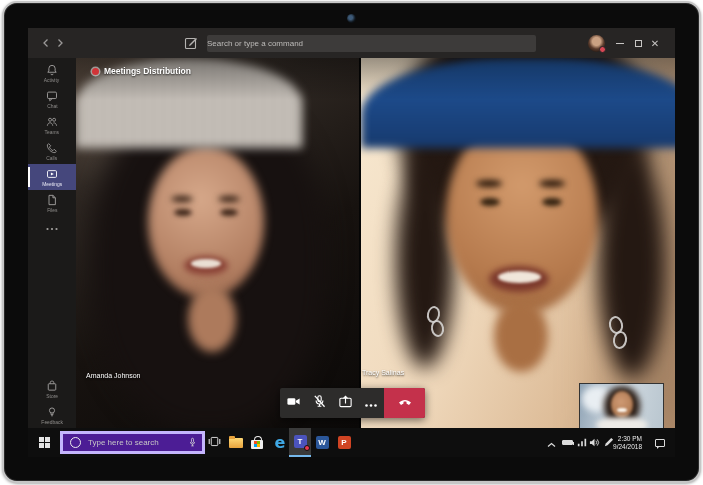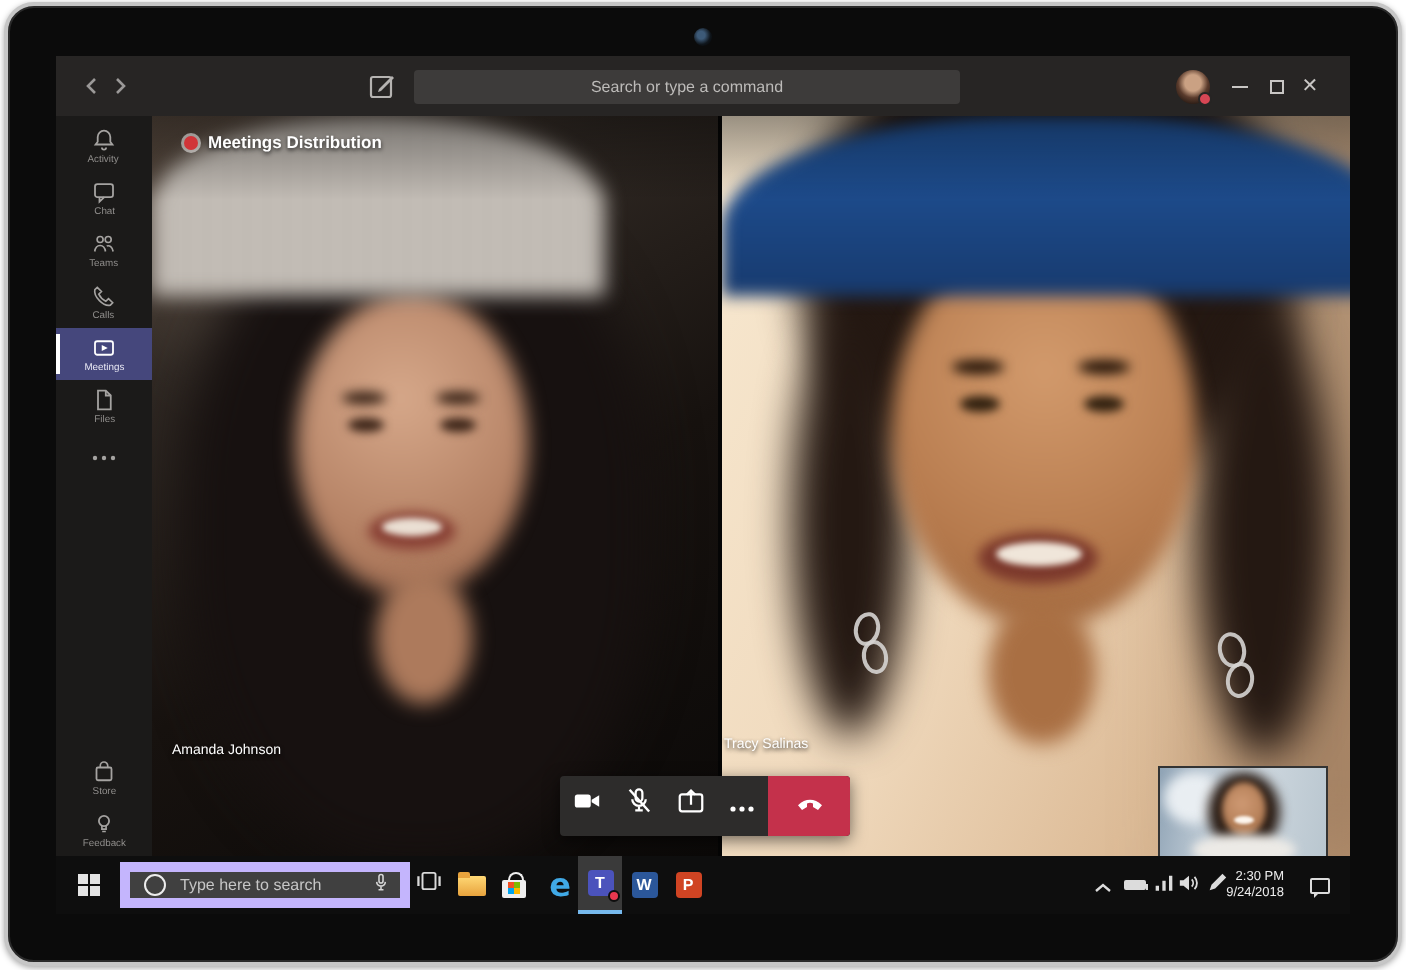--- a/index.html
+++ b/index.html
@@ -14,22 +14,22 @@
     background:radial-gradient(circle at 40% 40%, #3d5a78 0 25%, #10161c 60%, #000); }
 
   
   .screen { position:absolute; left:24px; top:25px; width:647px; height:429px; background:#000; overflow:hidden; }
 
   
   .titlebar { position:absolute; left:0; top:0; width:647px; height:30px; background:#272524; }
   .nav-arrow { position:absolute; top:8px; width:14px; height:14px; color:#9b9998; cursor:pointer; }
   .nav-back { left:11px; } .nav-fwd { left:25px; }
   .compose-btn { position:absolute; left:155px; top:7px; width:16px; height:16px; color:#b5b3b1; }
-  .searchbar { position:absolute; left:179px; top:7px; width:273px; height:17px; background:#3d3b3a;
-    border-radius:2px; color:#bdbbb9; font-size:8px; line-height:17px; text-align:center; }
+  .searchbar { position:absolute; left:179px; top:7px; width:329px; height:17px; background:#3d3b3a;
+    border-radius:2px; color:#bdbbb9; font-size:8px; line-height:17px; }
   .avatar { position:absolute; left:560px; top:7px; width:17px; height:17px; border-radius:50%;
     background:radial-gradient(circle at 50% 38%, #caa183 0 30%, #5a3b2c 55%, #2a1c15 80%); }
   .presence { position:absolute; right:-1px; bottom:-1px; width:7px; height:7px; border-radius:50%;
     background:#d74654; border:1px solid #272524; }
   .winctl { position:absolute; top:0; width:26px; height:30px; display:flex; align-items:center; justify-content:center; color:#c8c6c4; }
   .ctl-min { left:579px; } .ctl-max { left:597px; } .ctl-close { left:614px; font-size:10px; }
   .min-bar { width:8px; height:1px; background:#c8c6c4; }
   .max-box { width:7px; height:7px; border:1px solid #c8c6c4; }
 
   
@@ -112,22 +112,22 @@
   .sv-hair { left:24px; top:2px; width:36px; height:40px; background:#2a1c14; filter:blur(3px); }
   .sv-face { left:31px; top:7px; width:22px; height:27px; background:radial-gradient(circle at 45% 40%, #cf9a74, #b07a52 70%); filter:blur(1.5px); }
   .sv-smile { left:37px; top:24px; width:10px; height:4px; background:#fdf6ee; filter:blur(.8px); }
   .sv-body { left:16px; top:33px; width:52px; height:16px; background:#eceae6; filter:blur(2.5px); }
 
   
   .taskbar { position:absolute; left:0; top:400px; width:647px; height:29px; background:#0e0e0e; }
   .start { position:absolute; left:5px; top:0; width:24px; height:29px; display:flex; align-items:center; justify-content:center; }
   .winlogo { width:12px; height:12px; display:grid; grid-template-columns:5px 5px; grid-template-rows:5px 5px; gap:1px; }
   .winlogo i { background:#e4e4e4; }
-  .tb-search { position:absolute; left:32px; top:3px; width:145px; height:23px; background:#404040;
-    border:5px solid #c4b5fd; display:flex; align-items:center; }
+  .tb-search { position:absolute; left:32px; top:3px; width:145px; height:23px; background:#4c1d95;
+    border:3px solid #c4b5fd; display:flex; align-items:center; }
   .cortana-ring { width:11px; height:11px; border:1.5px solid #ececec; border-radius:50%; margin-left:7px; }
   .tb-search-text { color:#c6c6c6; font-size:8px; margin-left:7px; flex:1; }
   .tb-mic { margin-right:5px; color:#d6d6d6; }
   .tb-btn { position:absolute; top:0; width:22px; height:29px; display:flex; align-items:center; justify-content:center; color:#d9d9d9; }
   .tb-btn.active { background:#3a3a3a; border-bottom:2px solid #76b9ed; }
   .folder { position:relative; width:14px; height:10px; background:linear-gradient(#ffd976,#e8a33d); border-radius:1px; }
   .folder::before { content:""; position:absolute; left:0; top:-2px; width:6px; height:3px; background:#e8a33d; border-radius:1px 1px 0 0; }
   .bag { position:relative; width:12px; height:9px; background:#efefef; border-radius:1px; margin-top:3px; }
   .bag::before { content:""; position:absolute; left:2.5px; top:-4px; width:6px; height:5px; border:1.2px solid #efefef; border-bottom:none; border-radius:4px 4px 0 0; }
   .bag .ms { position:absolute; left:2.5px; top:1.5px; width:7px; height:6px; display:grid; grid-template-columns:3px 3px; grid-template-rows:2.5px 2.5px; gap:.8px; }

